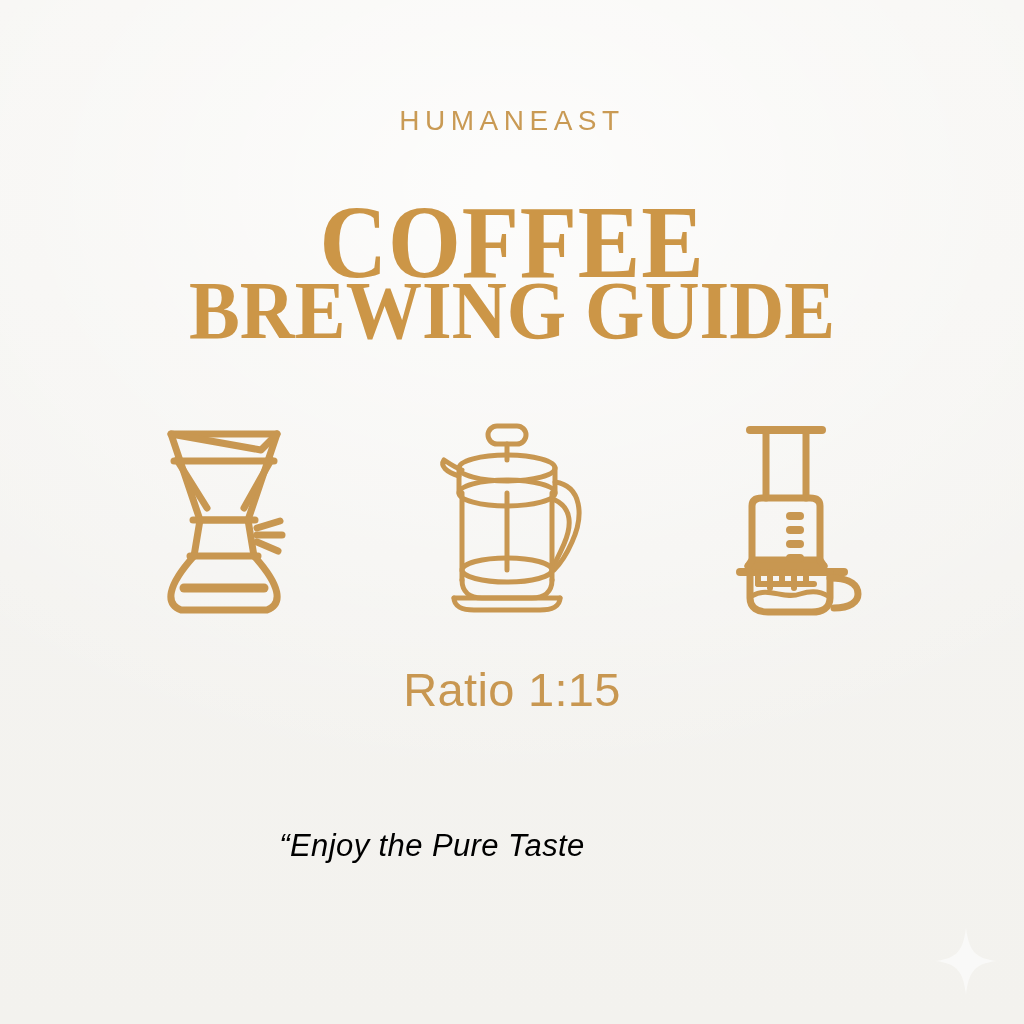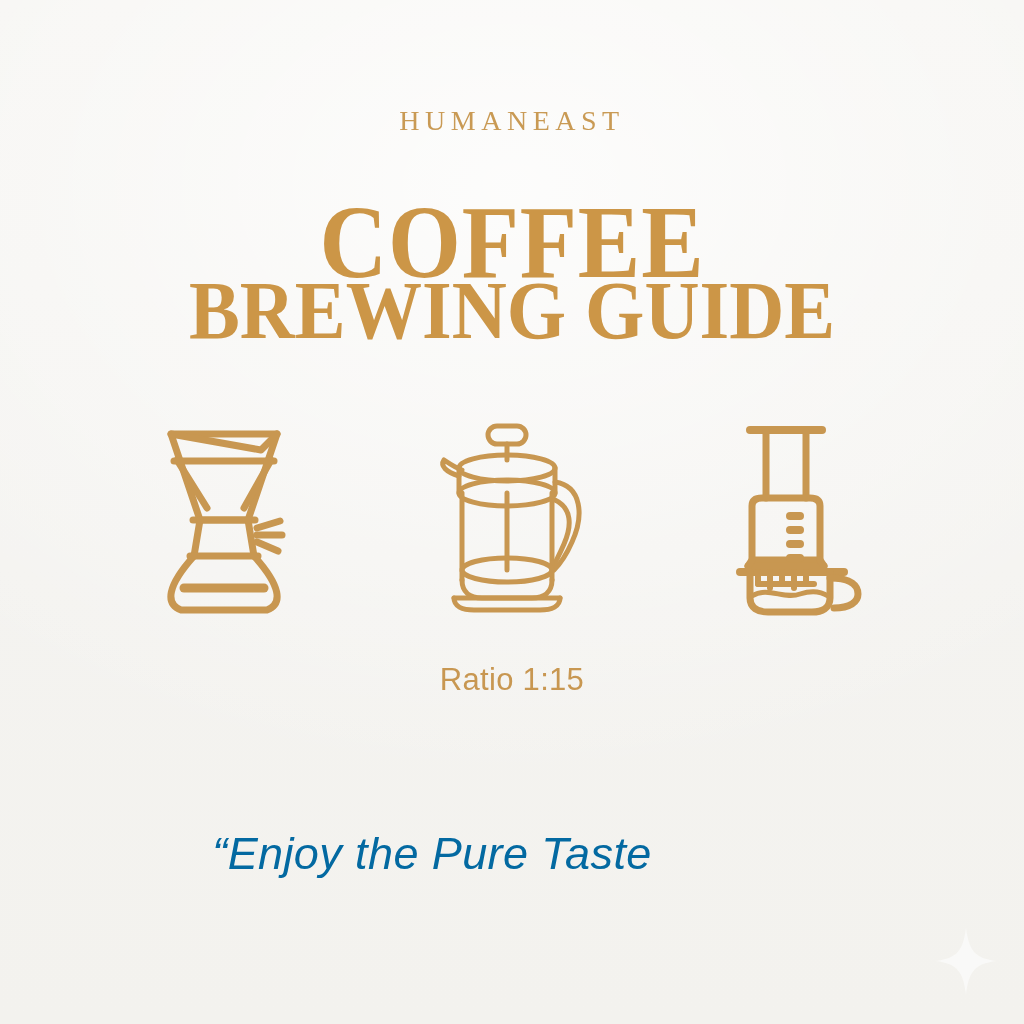--- a/index.html
+++ b/index.html
@@ -27,21 +27,21 @@
     pointer-events: none;
   }
 
   
   .brand {
     position: absolute;
     top: 105px;
     left: 0;
     width: 1024px;
     text-align: center;
-    font-family: Liberation Serif, serif;
+    font-family: Liberation Sans, sans-serif;
     font-size: 28px;
     font-weight: 400;
     letter-spacing: 5.5px;
     color: #c99a54;
     white-space: nowrap;
   }
 
   
   .title-main, .title-sub {
     position: absolute;
@@ -94,37 +94,37 @@
     position: absolute;
     top: 662px;
     left: 0;
     width: 1024px;
     display: flex;
     justify-content: center;
     align-items: baseline;
     gap: 62px;
     color: #c89751;
     font-family: "Liberation Sans", sans-serif;
-    font-size: 31px;
+    font-size: 47px;
     font-weight: 400;
     letter-spacing: 0.3px;
   }
   .specs span { white-space: nowrap; }
 
   
   .tagline {
     position: absolute;
     top: 828px;
     left: 0;
     width: 864px;
     text-align: center;
-    color: #0369a1;
+    color: #000000;
     font-family: "Liberation Sans", sans-serif;
     font-style: italic;
-    font-size: 45px;
+    font-size: 31px;
     font-weight: 400;
     letter-spacing: 0.4px;
     white-space: nowrap;
   }
 
   
   .sparkle {
     position: absolute;
     right: 28px;
     bottom: 30px;

